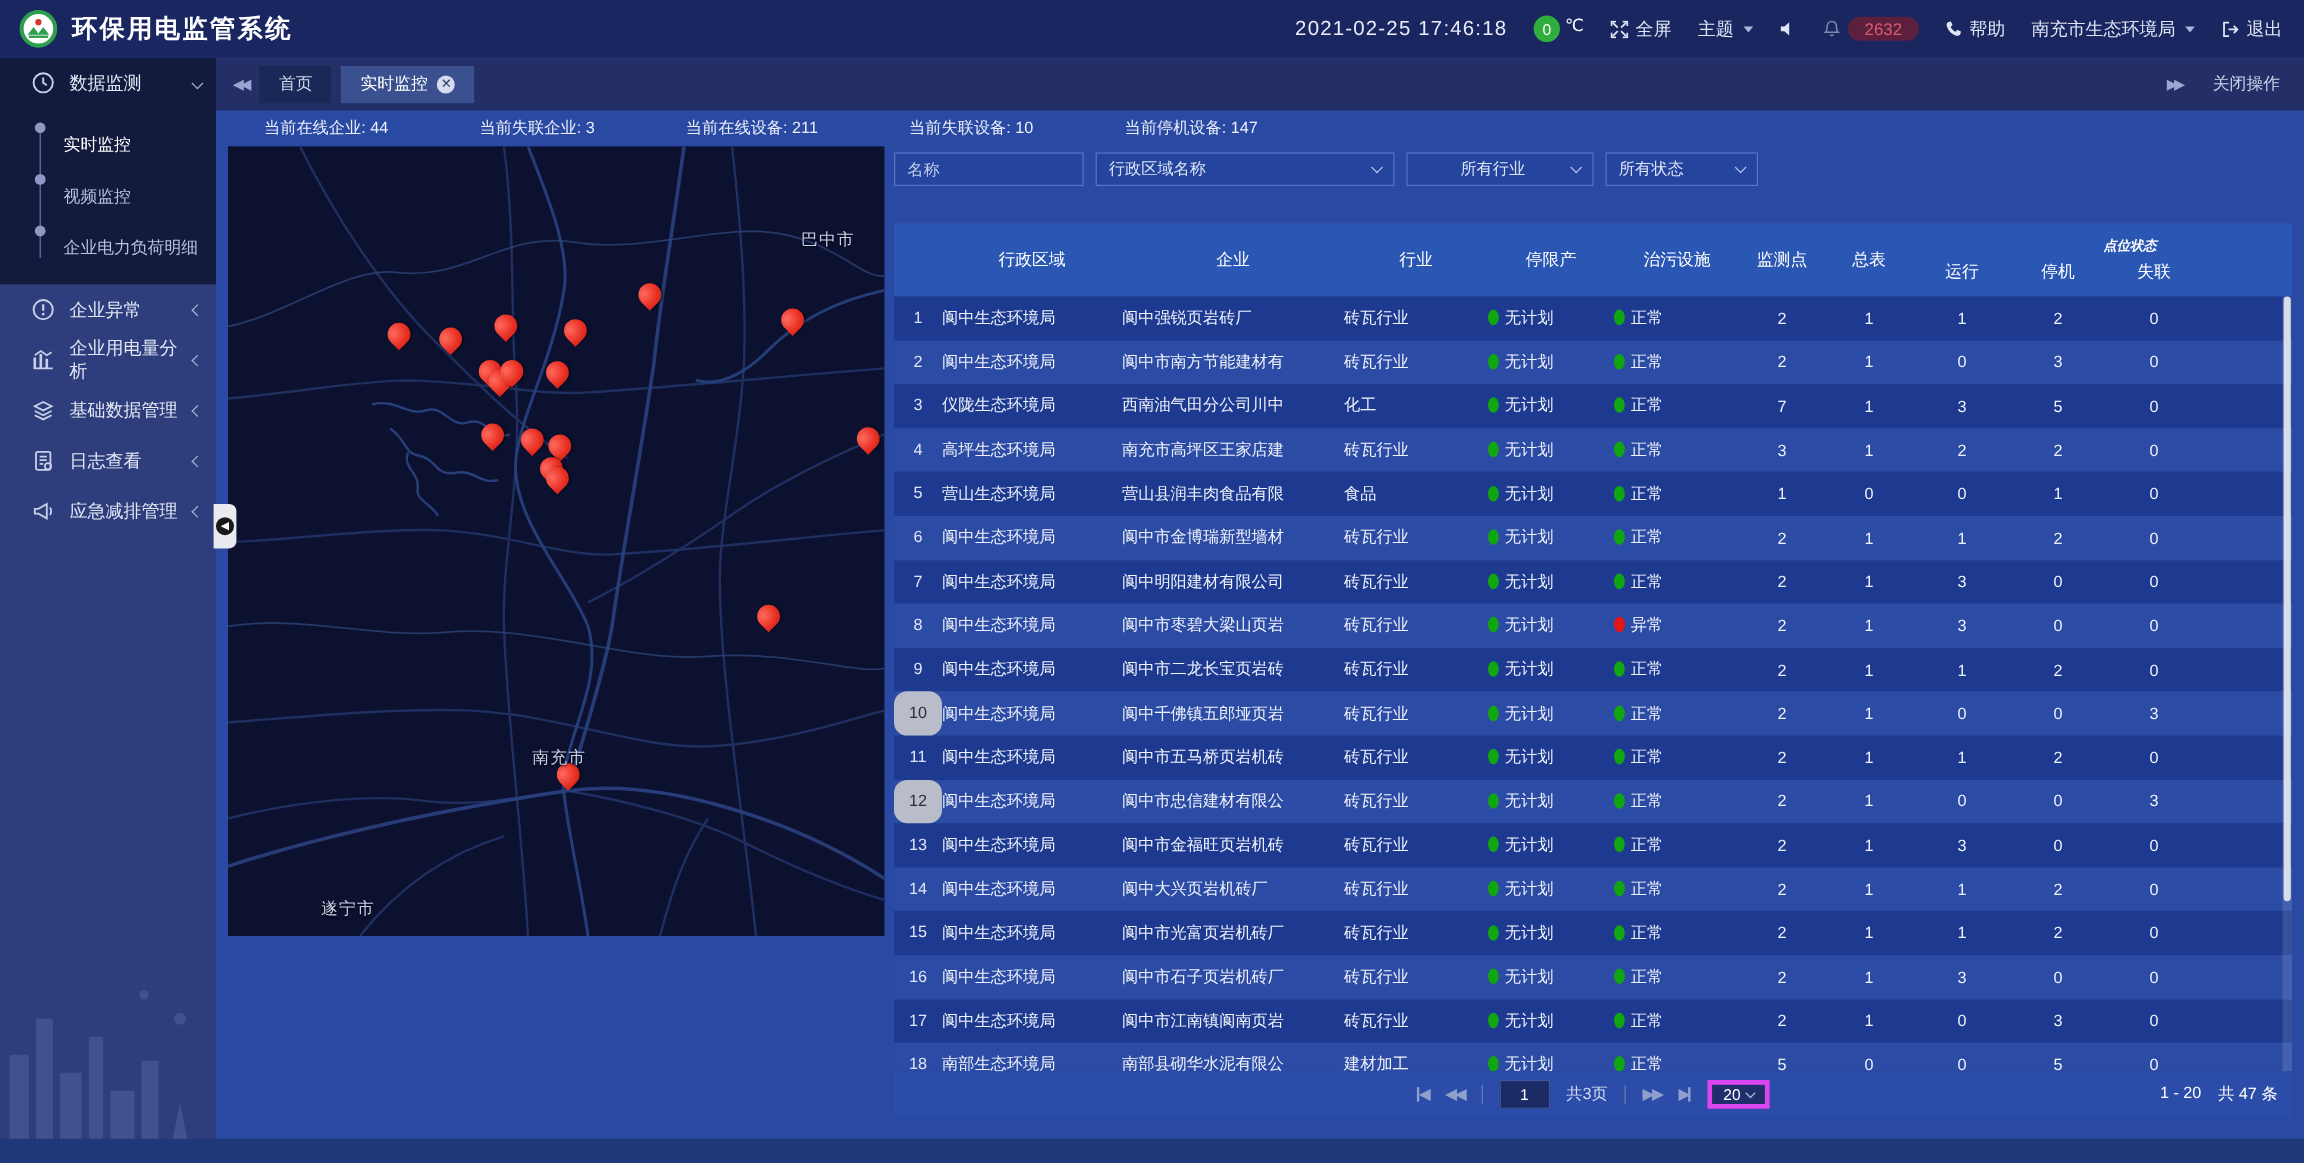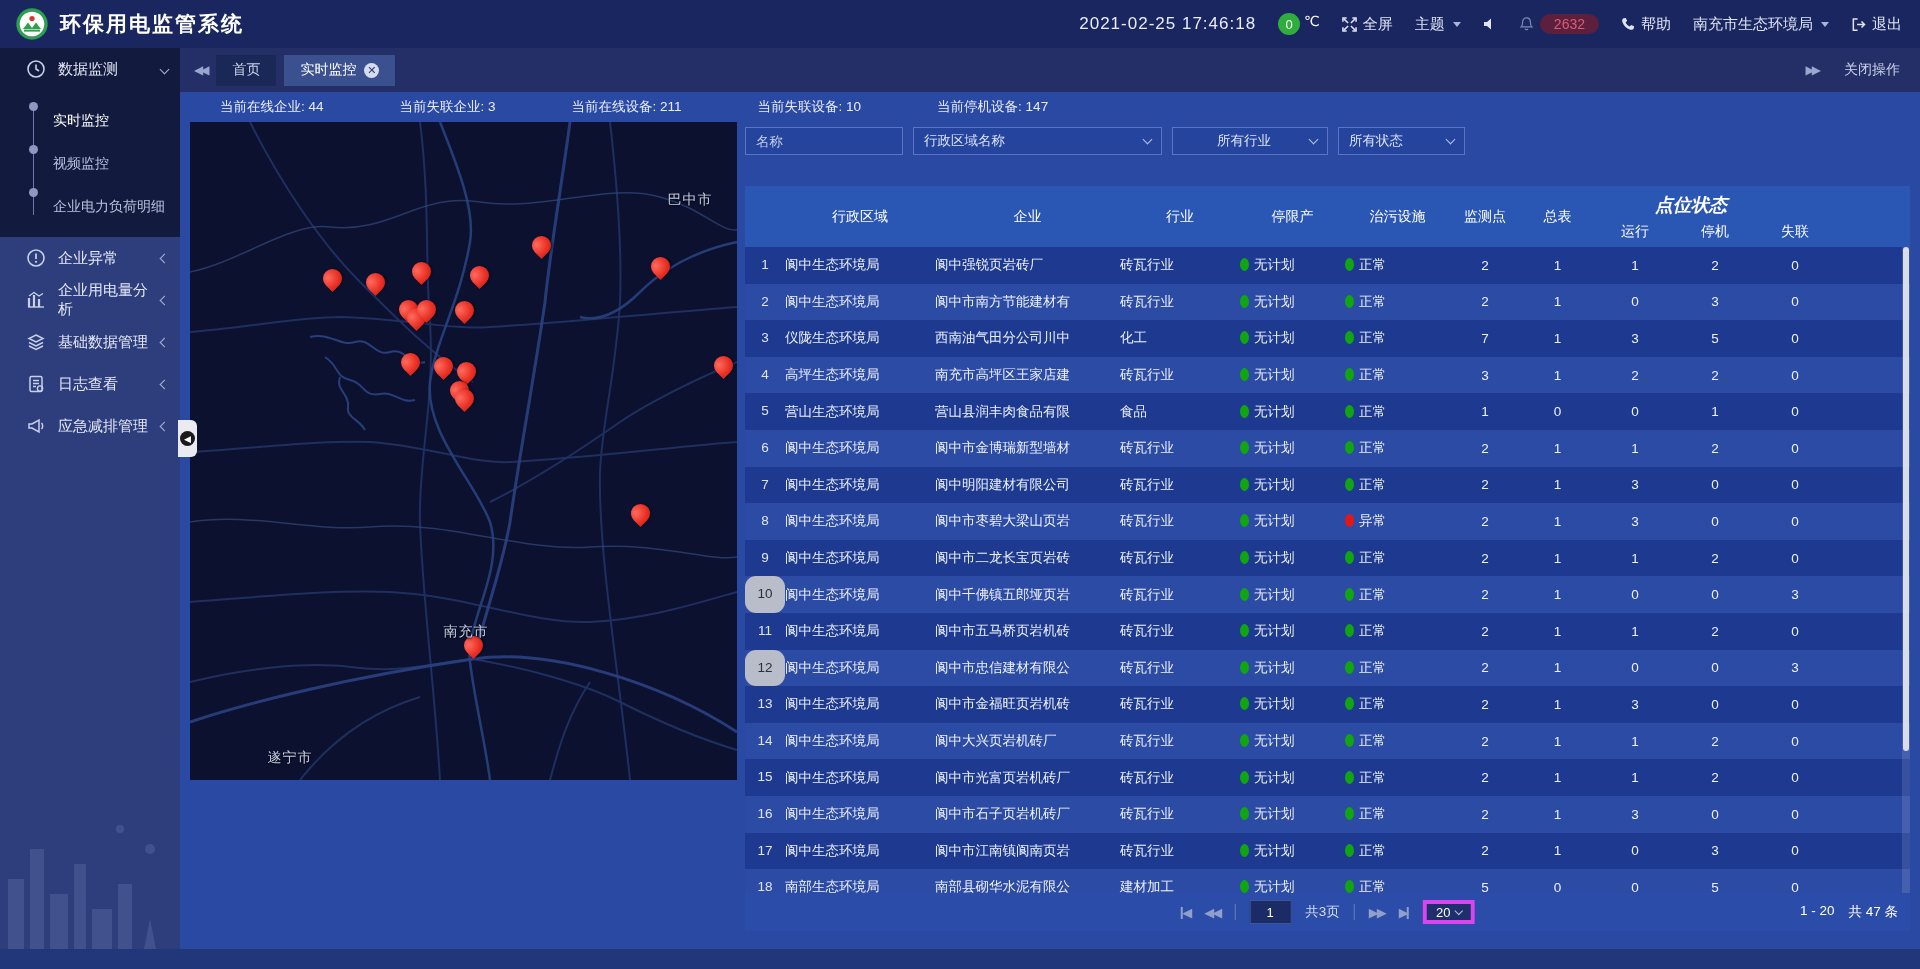--- a/index.html
+++ b/index.html
@@ -88,21 +88,21 @@
   .f-name { width:158px; }
   .f-region { width:249px; }
   .f-industry { width:156px;padding-left:44px; }
   .f-status { width:127px; }
 
   .table-wrap { position:absolute; left:0; top:64px; right:0; bottom:38px; overflow:hidden; }
   .tgrid { display:grid; grid-template-columns:40px 150px 185px 120px 105px 105px 70px 75px 80px 80px 80px 1fr; }
   .thead { background:#2b57b4; height:61px; color:#fff; font-size:14px; position:relative; }
   .thead .hc { display:flex; align-items:center; justify-content:center; height:61px; }
   .group-head { grid-column:9 / 13; display:flex; flex-direction:column; justify-content:center; height:61px; }
-  .group-title { font-style:italic; font-weight:bold; font-size:18px;
+  .group-title { text-align:center; font-style:italic; font-weight:bold; font-size:11px;
     width:240px; margin-left:60px; margin-bottom:6px; }
   .group-sub { display:grid; grid-template-columns:80px 80px 80px 1fr; }
   .group-sub span { text-align:center; }
   .tbody { position:relative; }
   .trow { height:36.6px; align-items:center; color:#eef2fb; font-size:13.5px; }
   .trow.odd { background:#1d3a90; }
   .trow.even { background:#2c4ba4; }
   .cell-c { text-align:center; }
   .cell-l { text-align:left; }
   .no-cell { text-align:center; color:#dfe5f5; height:36.6px; line-height:36.6px; }

